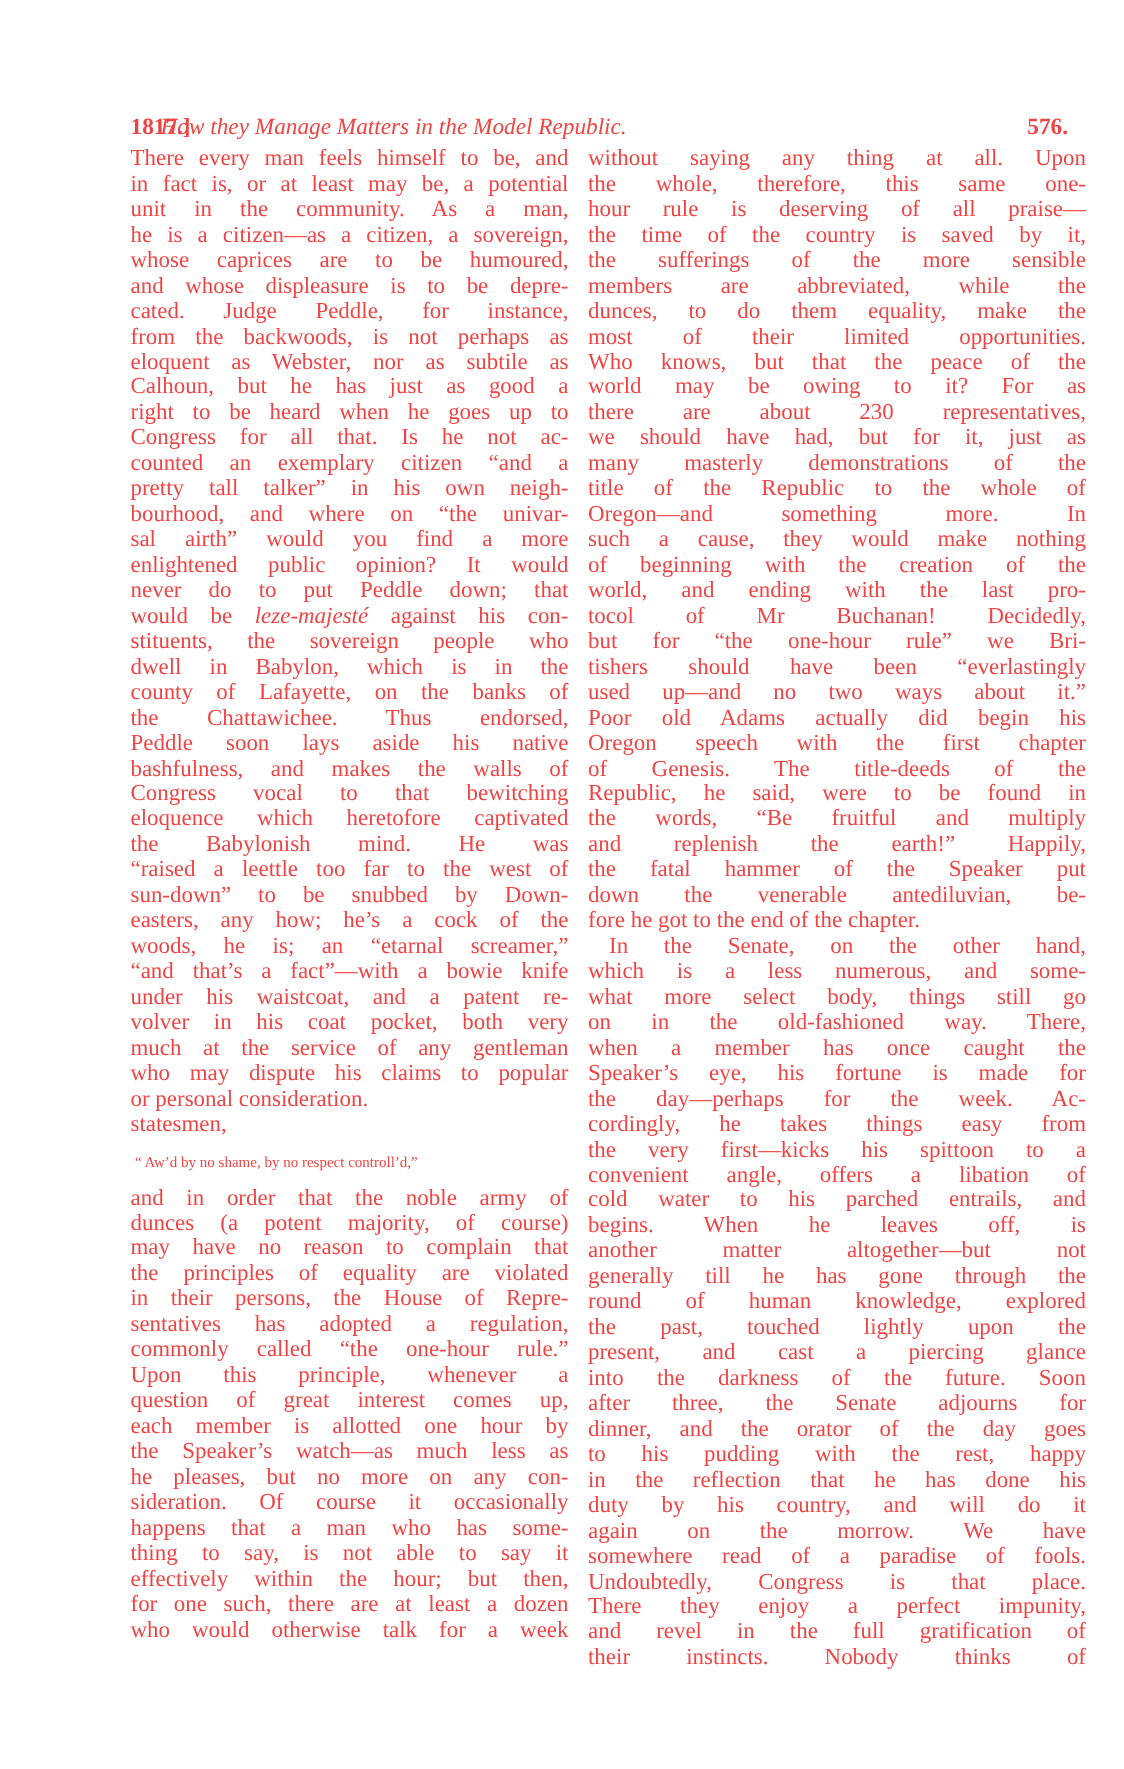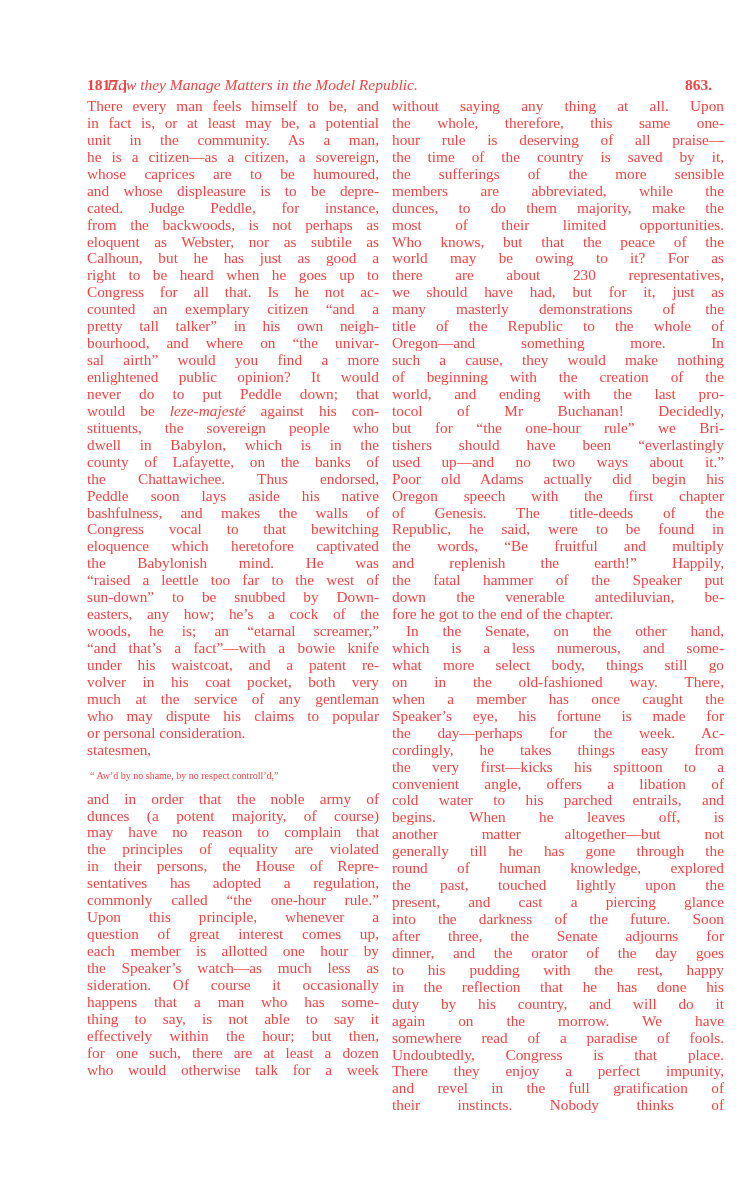--- a/index.html
+++ b/index.html
@@ -20,21 +20,21 @@
   em { font-style: italic; }
 </style>
 </head>
 <body>
 
 <div class="page">
 
   <div class="running-head">
     <span class="rh-year">1817.]</span>
     <span class="rh-title">How they Manage Matters in the Model Republic.</span>
-    <span class="rh-page">863.</span>
+    <span class="rh-page">576.</span>
   </div>
 
   <div class="column col-left">
     <div>
         <span class="line">There every man feels himself to be, and</span>
         <span class="line">in fact is, or at least may be, a potential</span>
         <span class="line">unit in the community. As a man,</span>
         <span class="line">he is a citizen—as a citizen, a sovereign,</span>
         <span class="line">whose caprices are to be humoured,</span>
         <span class="line">and whose displeasure is to be depre-</span>
@@ -82,38 +82,39 @@
         <span class="line">dunces (a potent majority, of course)</span>
         <span class="line">may have no reason to complain that</span>
         <span class="line">the principles of equality are violated</span>
         <span class="line">in their persons, the House of Repre-</span>
         <span class="line">sentatives has adopted a regulation,</span>
         <span class="line">commonly called “the one-hour rule.”</span>
         <span class="line">Upon this principle, whenever a</span>
         <span class="line">question of great interest comes up,</span>
         <span class="line">each member is allotted one hour by</span>
         <span class="line">the Speaker’s watch—as much less as</span>
+        <span class="line">he pleases, but no more on any con-</span>
         <span class="line">sideration. Of course it occasionally</span>
         <span class="line">happens that a man who has some-</span>
         <span class="line">thing to say, is not able to say it</span>
         <span class="line">effectively within the hour; but then,</span>
         <span class="line">for one such, there are at least a dozen</span>
         <span class="line">who would otherwise talk for a week</span>
       </div>
   </div>
 
   <div class="column col-right">
     <div>
         <span class="line">without saying any thing at all. Upon</span>
         <span class="line">the whole, therefore, this same one-</span>
         <span class="line">hour rule is deserving of all praise—</span>
         <span class="line">the time of the country is saved by it,</span>
         <span class="line">the sufferings of the more sensible</span>
         <span class="line">members are abbreviated, while the</span>
-        <span class="line">dunces, to do them majority, make the</span>
+        <span class="line">dunces, to do them equality, make the</span>
         <span class="line">most of their limited opportunities.</span>
         <span class="line">Who knows, but that the peace of the</span>
         <span class="line">world may be owing to it? For as</span>
         <span class="line">there are about 230 representatives,</span>
         <span class="line">we should have had, but for it, just as</span>
         <span class="line">many masterly demonstrations of the</span>
         <span class="line">title of the Republic to the whole of</span>
         <span class="line">Oregon—and something more. In</span>
         <span class="line">such a cause, they would make nothing</span>
         <span class="line">of beginning with the creation of the</span>

